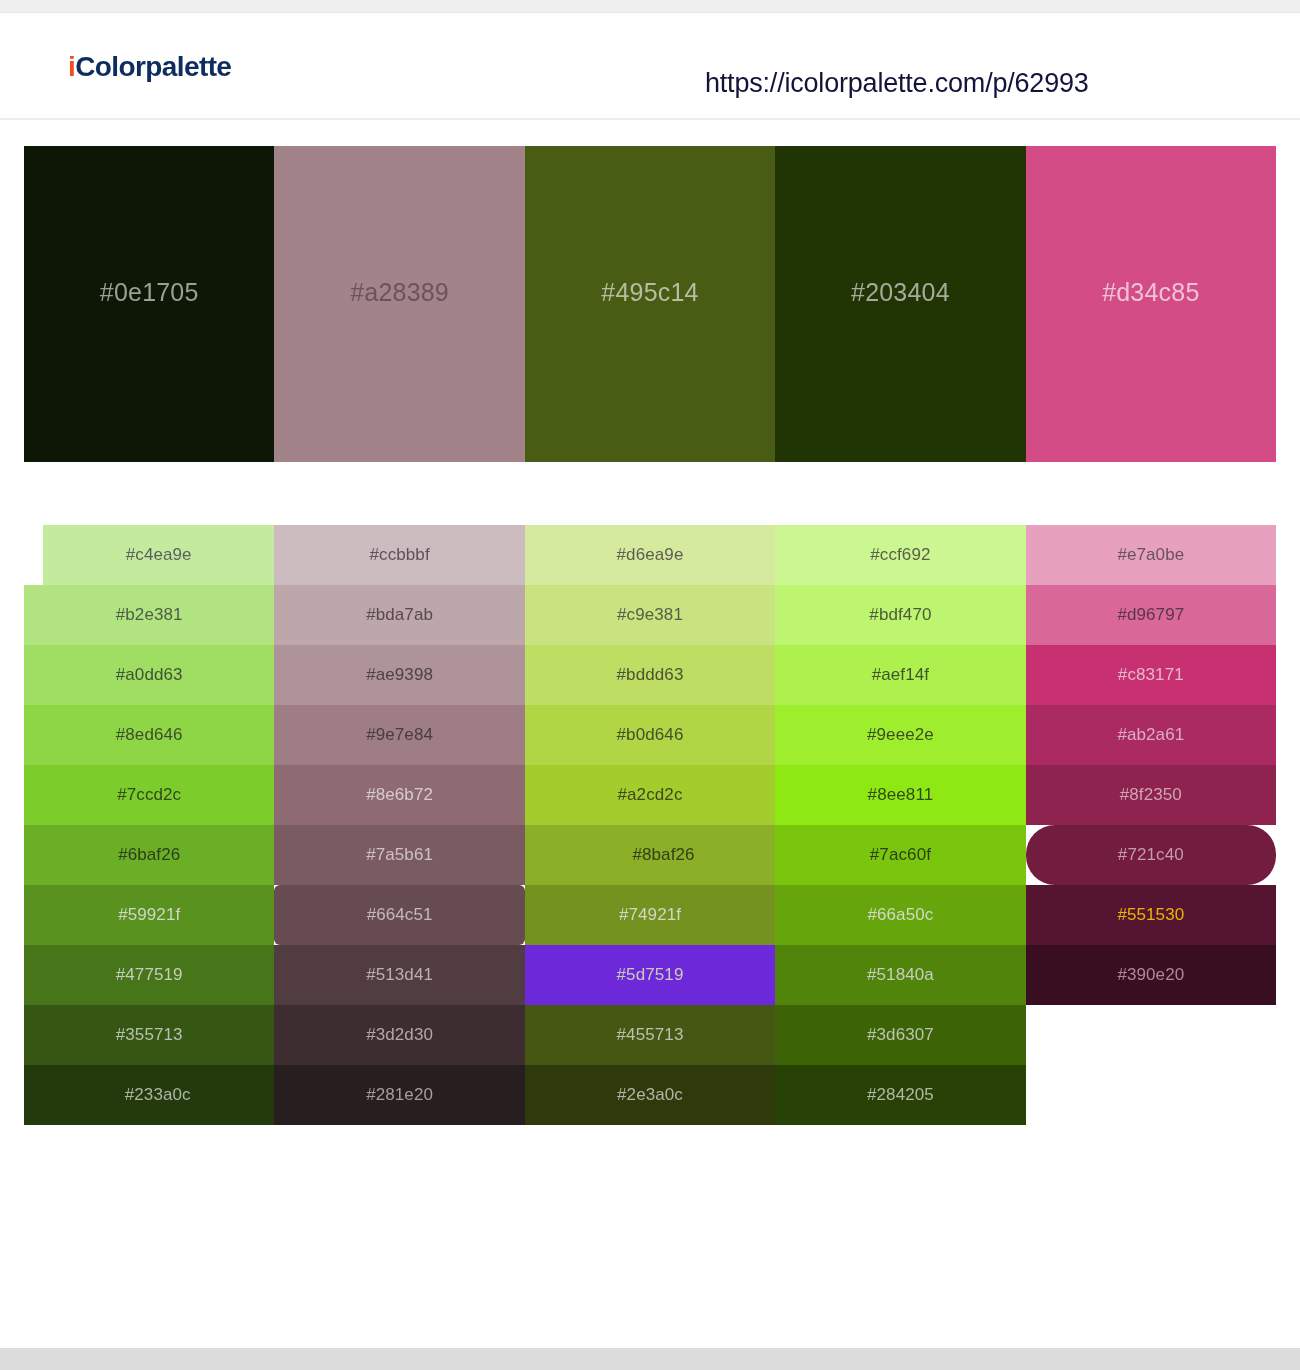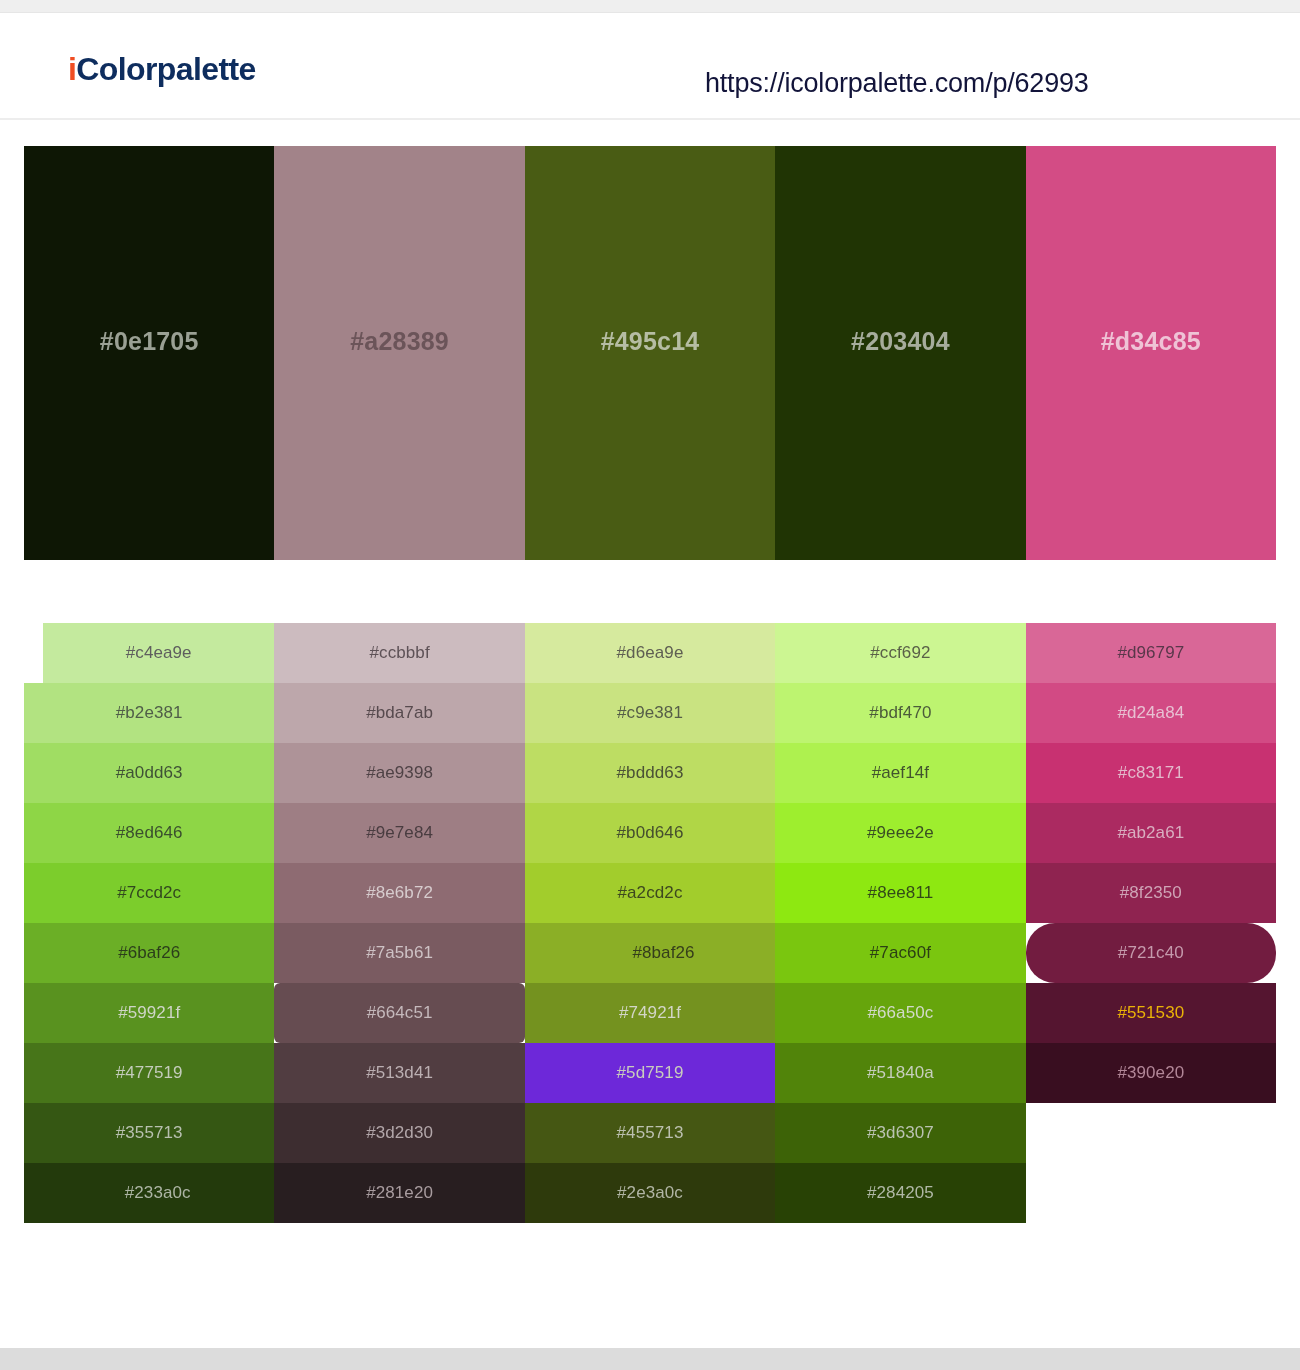--- a/index.html
+++ b/index.html
@@ -24,21 +24,21 @@
     background: #ffffff;
     border-bottom: 2px solid #ededed;
     position: relative;
     display: flex;
     align-items: center;
   }
   .logo {
     position: absolute;
     left: 68px;
     top: 40px;
-    font-size: 32px;
+    font-size: 28px;
     font-weight: bold;
     letter-spacing: -0.6px;
     line-height: 1;
     white-space: nowrap;
   }
   .logo .logo-i { color: #f04e23; }
   .logo .logo-rest { color: #0e2d5e; }
 
   .url {
     position: absolute;
@@ -50,22 +50,21 @@
     white-space: nowrap;
   }
 
   
   .main-strip-wrap {
     padding: 26px 24px 0 24px;
   }
   .main-strip {
     display: flex;
     width: 1252px;
-    height: 414px;
-    font-weight: bold;
+    height: 316px;
   }
   .main-swatch {
     flex: 1 1 0;
     position: relative;
     display: flex;
     align-items: center;
     justify-content: center;
   }
   .main-swatch .hex {
     font-size: 25px;
@@ -181,22 +180,22 @@
         <div class="grid-cell" style="background: rgb(174, 241, 79); color: rgb(66, 84, 46);">#aef14f</div>
         <div class="grid-cell" style="background: rgb(158, 238, 46); color: rgb(58, 79, 35);">#9eee2e</div>
         <div class="grid-cell" style="background: rgb(142, 232, 17); color: rgb(51, 74, 24);">#8ee811</div>
         <div class="grid-cell" style="background: rgb(122, 198, 15); color: rgb(44, 64, 20);">#7ac60f</div>
         <div class="grid-cell" style="background: rgb(102, 165, 12); color: rgb(210, 218, 201);">#66a50c</div>
         <div class="grid-cell" style="background: rgb(81, 132, 10); color: rgb(199, 207, 190);">#51840a</div>
         <div class="grid-cell" style="background: rgb(61, 99, 7); color: rgb(187, 195, 178);">#3d6307</div>
         <div class="grid-cell" style="background: rgb(40, 66, 5); color: rgb(176, 184, 167);">#284205</div>
       </div>
       <div class="grid-col">
+        <div class="grid-cell" style="background: rgb(231, 160, 190); color: rgb(105, 82, 93);">#e7a0be</div>
         <div class="grid-cell" style="background: rgb(217, 103, 151); color: rgb(89, 55, 74);">#d96797</div>
-        <div class="grid-cell" style="background: rgb(210, 74, 132); color: rgb(232, 192, 210);">#d24a84</div>
         <div class="grid-cell" style="background: rgb(200, 49, 113); color: rgb(227, 185, 203);">#c83171</div>
         <div class="grid-cell" style="background: rgb(171, 42, 97); color: rgb(217, 174, 192);">#ab2a61</div>
         <div class="grid-cell" style="background: rgb(143, 35, 80); color: rgb(207, 164, 182);">#8f2350</div>
         <div class="grid-cell" style="background: rgb(114, 28, 64); color: rgb(197, 154, 172); border-radius: 29px;">#721c40</div>
         <div class="grid-cell" style="background: rgb(85, 21, 48); color: #eab308;">#551530</div>
         <div class="grid-cell" style="background: rgb(57, 14, 32); color: rgb(178, 135, 152);">#390e20</div>
       </div>
     </div>
 </div>
 

